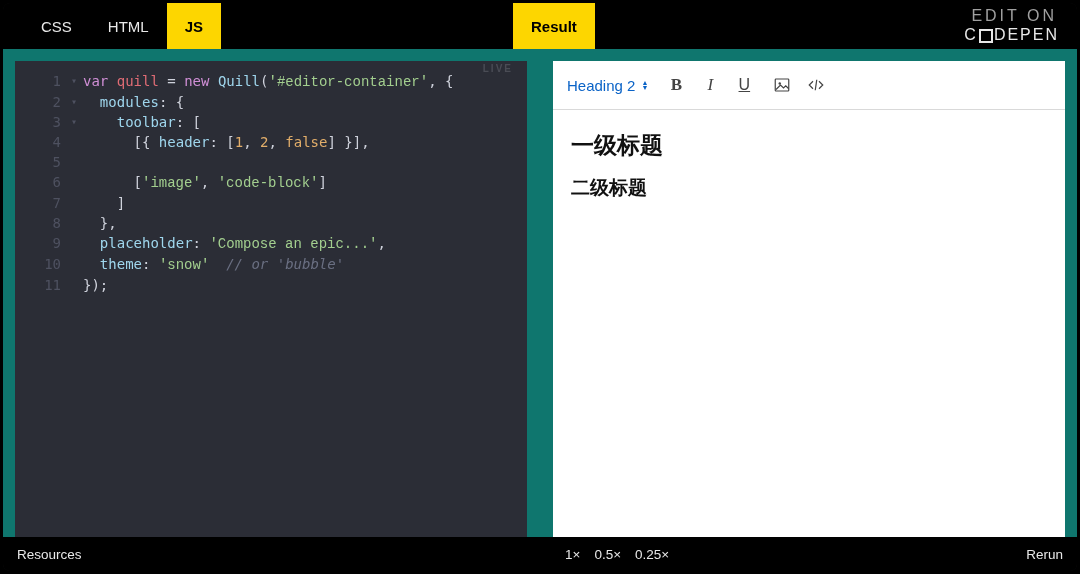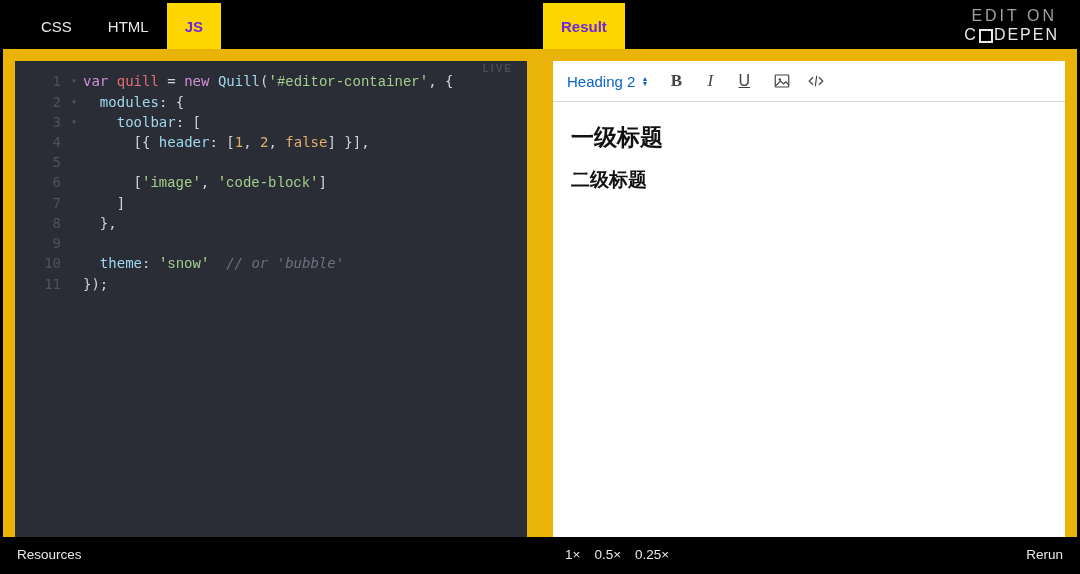--- a/index.html
+++ b/index.html
@@ -10,35 +10,35 @@
 
   
   .topbar { display: flex; align-items: stretch; background: #000; height: 46px; position: relative; }
   .tabs-left, .tabs-right { display: flex; align-items: stretch; }
   .tabs-left { padding-left: 20px; }
   .tab {
     display: flex; align-items: center; justify-content: center;
     padding: 0 18px; font-size: 15px; font-weight: 500; color: #e8e8e8;
     cursor: pointer; user-select: none;
   }
-  .tab.active { background: #fdd600; color: #6d28d9; font-weight: 600; }
+  .tab.active { background: #fdd600; color: #000000; font-weight: 600; }
   .spacer { flex: 1; }
   .result-tab { margin-left: 0; }
-  .result-col { position: absolute; left: 540px; top: 0; bottom: 0; display: flex; align-items: stretch; }
+  .result-col { position: absolute; left: 510px; top: 0; bottom: 0; display: flex; align-items: stretch; }
 
   .brand {
     display: flex; flex-direction: column; align-items: flex-end; justify-content: center;
     padding: 0 18px 0 0; color: #bdbdbd;
   }
   .brand-edit { font-size: 16px; letter-spacing: 3px; color: #a0a0a0; line-height: 1; margin-bottom: 2px; padding-right: 2px;}
   .brand-logo { font-size: 16px; letter-spacing: 2px; color: #e8e8e8; display: flex; align-items: center; gap: 0; font-weight: 400; }
   .brand-logo .cube { width: 14px; height: 14px; border: 2px solid #e8e8e8; display: inline-block; transform: rotate(0deg); margin: 0 1px; position: relative; top:1px;}
 
   
-  .panes { flex: 1; display: flex; background: #eab308; gap: 16px; padding: 12px 12px 0 12px; min-height: 0; justify-content: space-between; }
+  .panes { flex: 1; display: flex; background: #0f766e; gap: 16px; padding: 12px 12px 0 12px; min-height: 0; justify-content: space-between; }
   .pane { flex: 1; min-width: 0; display: flex; flex-direction: column; }
   .pane-left { background: #2b2d36; position: relative; }
   .pane-right { background: #fff; margin-left: 10px; position: relative; }
 
   .live-badge {
     position: absolute; right: 8px; top: 0px; font-size: 10px; letter-spacing: 2px;
     color: #4a4c55; font-weight: 600; padding: 2px 6px; pointer-events: none;
   }
 
   
@@ -53,21 +53,21 @@
   .def  { color: #e06c75; }   
   .cls  { color: #9fd6ed; }   
   .prop { color: #9fd6ed; }   
   .str  { color: #a3cf8f; font-family: Liberation Mono, monospace; }   
   .num  { color: #e2ae6a; }   
   .punc { color: #cfd2dc; }
   .cmnt { color: #6a6f82; font-style: italic; }
 
   
   .quill { display: flex; flex-direction: column; height: 100%; }
-  .toolbar { display: flex; align-items: center; gap: 18px; padding: 16px 14px; border-bottom: 1px solid #d9d9d9; height: 41px;}
+  .toolbar { display: flex; align-items: center; gap: 18px; padding: 24px 14px; border-bottom: 1px solid #d9d9d9; height: 41px;}
   .ql-picker {
     display: flex; align-items: center; gap: 6px; color: #0a63c7; font-size: 15px; font-weight: 500; cursor: pointer;
   }
   .ql-picker .caret { display: inline-flex; flex-direction: column; line-height: 5px;}
   .ql-picker .caret span { font-size: 7px; color:#0a63c7;}
   .tb-group { display: flex; align-items: center; gap: 14px; }
   .tb-btn { width: 20px; height: 20px; display: flex; align-items: center; justify-content: center; color: #444; cursor: pointer; }
   .tb-btn svg { width: 18px; height: 18px; stroke: #444; fill: none; stroke-width: 1.6; }
   .tb-btn.bold-btn { font-family: Georgia, serif; font-weight: 700; font-size: 17px; }
   .tb-btn.italic-btn { font-family: Georgia, serif; font-style: italic; font-size: 17px; }
@@ -159,20 +159,21 @@
 
         <div class="line">
           <span class="gutter">8</span>
           <span class="fold"> </span>
           <span class="code punc">  },</span>
         </div>
 
         <div class="line">
           <span class="gutter">9</span>
           <span class="fold"> </span>
+          <span class="code"><span class="punc">  </span><span class="prop">placeholder</span><span class="punc">: </span><span class="str">'Compose an epic...'</span><span class="punc">,</span></span>
         </div>
 
         <div class="line">
           <span class="gutter">10</span>
           <span class="fold"> </span>
           <span class="code"><span class="punc">  </span><span class="prop">theme</span><span class="punc">: </span><span class="str">'snow'</span><span class="punc">  </span><span class="cmnt">// or 'bubble'</span></span>
         </div>
 
         <div class="line">
           <span class="gutter">11</span>

